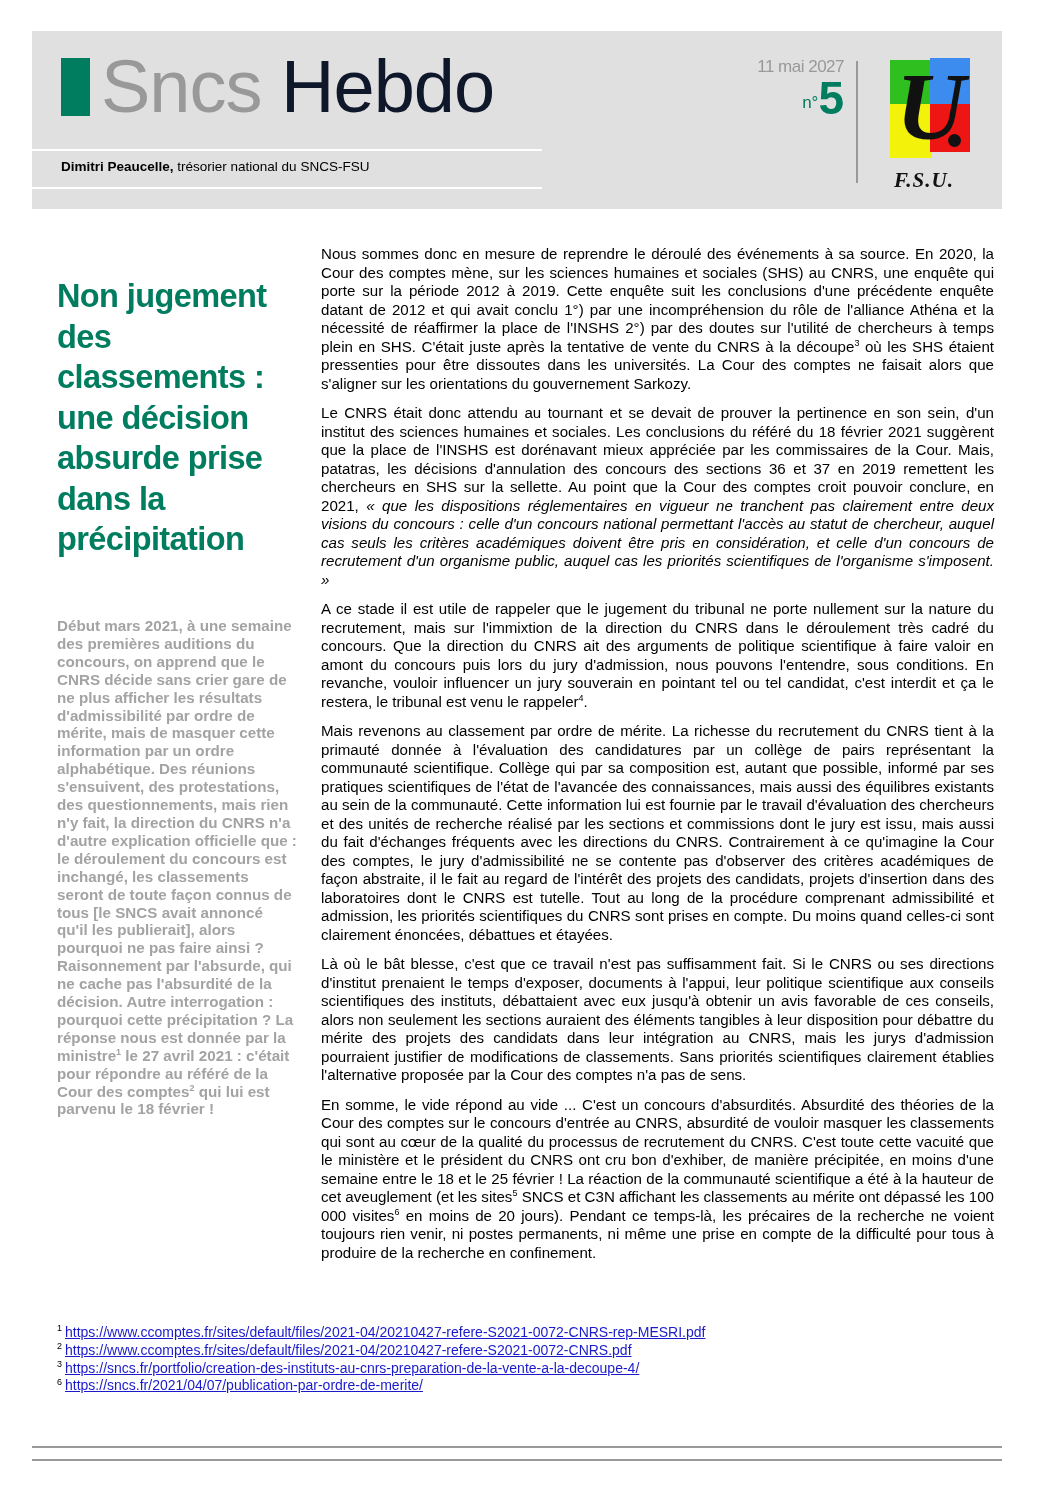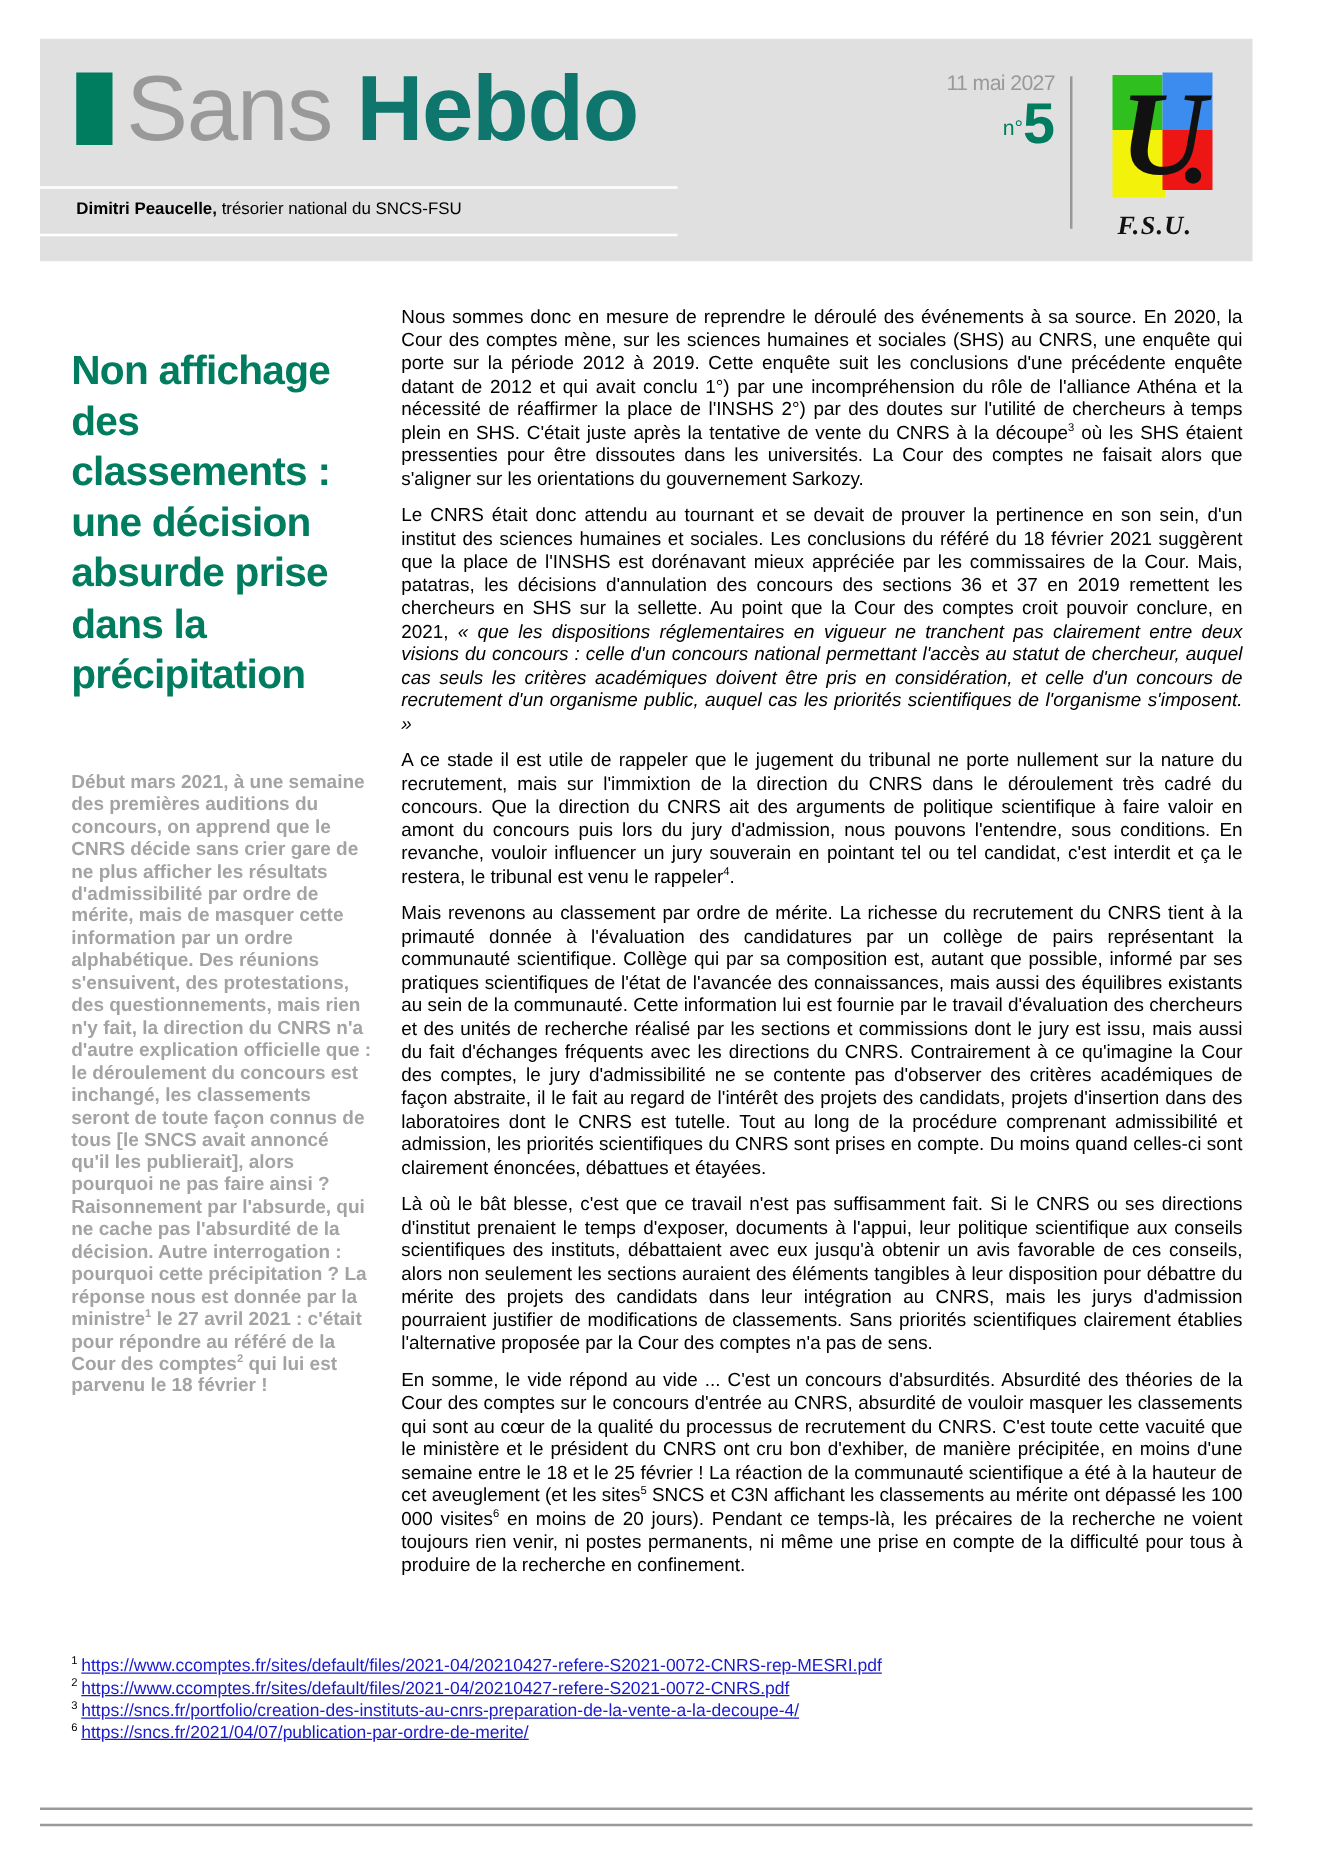--- a/index.html
+++ b/index.html
@@ -2,21 +2,21 @@
 <html><head>
 <meta charset="utf-8">
 <style>
   html, body { margin: 0; padding: 0; background: #ffffff; }
   body { width: 1058px; height: 1497px; position: relative; overflow: hidden; font-family: "Liberation Sans", sans-serif; color: #000; }
 
   .header { position: absolute; left: 32px; top: 31px; width: 970px; height: 178px; background: #e0e0e0; }
   .brand-square { position: absolute; left: 29px; top: 27px; width: 29px; height: 58px; background: #007c5f; }
   .brand-title { position: absolute; left: 69px; top: 16px; font-size: 74px; line-height: 80px; letter-spacing: -1px; white-space: nowrap; }
   .brand-sncs { color: #999999; }
-  .brand-hebdo { color: #0f766e; font-weight: bold; }
+  .brand-hebdo { color: #0f172a; }
   .header-rule { position: absolute; left: 0; width: 510px; height: 2px; background: #ffffff; }
   .rule-top { top: 118px; }
   .rule-bottom { top: 156px; }
   .author { position: absolute; left: 29px; top: 128px; font-size: 13.5px; white-space: nowrap; }
   .author b { font-weight: bold; }
 
   .date { position: absolute; right: 158px; top: 26px; font-size: 17px; color: #999999; white-space: nowrap; letter-spacing: -0.5px; }
   .issue { position: absolute; right: 158px; top: 44px; white-space: nowrap; color: #007c5f; }
   .issue-prefix { font-size: 17px; vertical-align: 6px; }
   .issue-num { font-size: 46px; font-weight: bold; line-height: 46px; }
@@ -48,21 +48,21 @@
   .bottom-rule { position: absolute; left: 32px; width: 970px; height: 2px; background: #999999; }
   .br1 { top: 1446px; }
   .br2 { top: 1459px; }
 </style>
 </head>
 <body>
 
 <div class="header">
   <div class="brand-square"></div>
   <div class="brand-title">
-    <span class="brand-sncs">Sans</span>
+    <span class="brand-sncs">Sncs</span>
     <span class="brand-hebdo">Hebdo</span>
   </div>
   <div class="header-rule rule-top"></div>
   <div class="author">
     <b>Dimitri Peaucelle,</b><span> trésorier national du SNCS-FSU</span>
   </div>
   <div class="header-rule rule-bottom"></div>
 
   <div class="date">11 mai 2027</div>
   <div class="issue">
@@ -74,21 +74,21 @@
     <div class="q green"></div>
     <div class="q blue"></div>
     <div class="q yellow"></div>
     <div class="q red"></div>
     <div class="u">U</div>
     <div class="dot"></div>
     <div class="fsu">F.S.U.</div>
   </div>
 </div>
 
-<h1 class="headline" style="margin:0;font-weight:bold;">Non affichage des classements : une décision absurde prise dans la précipitation</h1>
+<h1 class="headline" style="margin:0;font-weight:bold;">Non jugement des classements : une décision absurde prise dans la précipitation</h1>
 
 <div class="chapo">
   <span>Début mars 2021, à une semaine des premières auditions du concours, on apprend que le CNRS décide sans crier gare de ne plus afficher les résultats d'admissibilité par ordre de mérite, mais de masquer cette information par un ordre alphabétique. Des réunions s'ensuivent, des protestations, des questionnements, mais rien n'y fait, la direction du CNRS n'a d'autre explication officielle que : le déroulement du concours est inchangé, les classements seront de toute façon connus de tous [le SNCS avait annoncé qu'il les publierait], alors pourquoi ne pas faire ainsi ? Raisonnement par l'absurde, qui ne cache pas l'absurdité de la décision. Autre interrogation : pourquoi cette précipitation ? La réponse nous est donnée par la ministre</span><sup style="font-size:9px;line-height:0;">1</sup><span> le 27 avril 2021 : c'était pour répondre au référé de la Cour des comptes</span><sup style="font-size:9px;line-height:0;">2</sup><span> qui lui est parvenu le 18 février !</span>
 </div>
 
 <div class="article">
   <p>
     <span>Nous sommes donc en mesure de reprendre le déroulé des événements à sa source. En 2020, la Cour des comptes mène, sur les sciences humaines et sociales (SHS) au CNRS, une enquête qui porte sur la période 2012 à 2019. Cette enquête suit les conclusions d'une précédente enquête datant de 2012 et qui avait conclu 1°) par une incompréhension du rôle de l'alliance Athéna et la nécessité de réaffirmer la place de l'INSHS 2°) par des doutes sur l'utilité de chercheurs à temps plein en SHS. C'était juste après la tentative de vente du CNRS à la découpe</span><sup>3</sup><span> où les SHS étaient pressenties pour être dissoutes dans les universités. La Cour des comptes ne faisait alors que s'aligner sur les orientations du gouvernement Sarkozy.</span>
   </p>
   <p>

